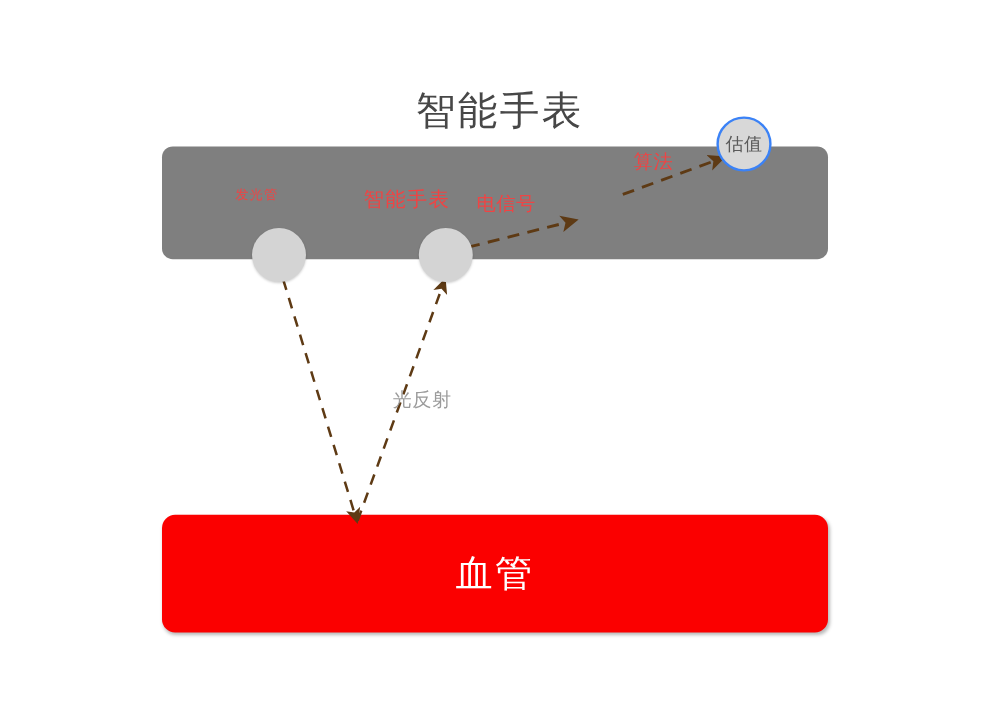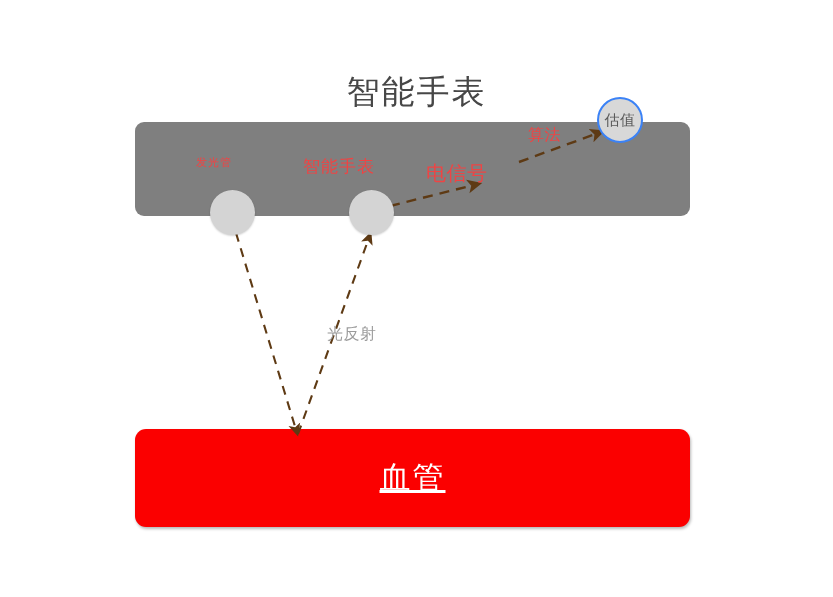--- a/index.html
+++ b/index.html
@@ -59,21 +59,20 @@
     left: 0;
     top: 0;
     width: 100%;
     height: 100%;
     display: flex;
     align-items: center;
     justify-content: center;
     color: #ffffff;
     font-size: 31px;
     letter-spacing: 2px;
-    text-decoration: underline;
   }
 
   
   #arrows {
     position: absolute;
     left: 0;
     top: 0;
     width: 833px;
     height: 597px;
     pointer-events: none;
@@ -110,21 +109,21 @@
   .node-estimate { left: 597px; top: 97px; }
 
   
   .band-label {
     position: absolute;
     color: #ef4444;
     white-space: nowrap;
   }
   .lbl-led       { left: 196px; top: 155px; font-size: 11px; letter-spacing: 1px; }
   .lbl-sensor    { left: 303px; top: 155px; font-size: 17px; letter-spacing: 1px; }
-  .lbl-esignal   { left: 426px; top: 160px; font-size: 20px; letter-spacing: 0.5px; }
+  .lbl-esignal   { left: 397px; top: 160px; font-size: 16px; letter-spacing: 0.5px; }
   .lbl-algorithm { left: 528px; top: 125px; font-size: 16px; letter-spacing: 0.5px; }
 
   
   .free-label {
     position: absolute;
     color: #9b9b9b;
     white-space: nowrap;
     font-size: 16px;
     line-height: 21px;
     letter-spacing: 0.5px;

